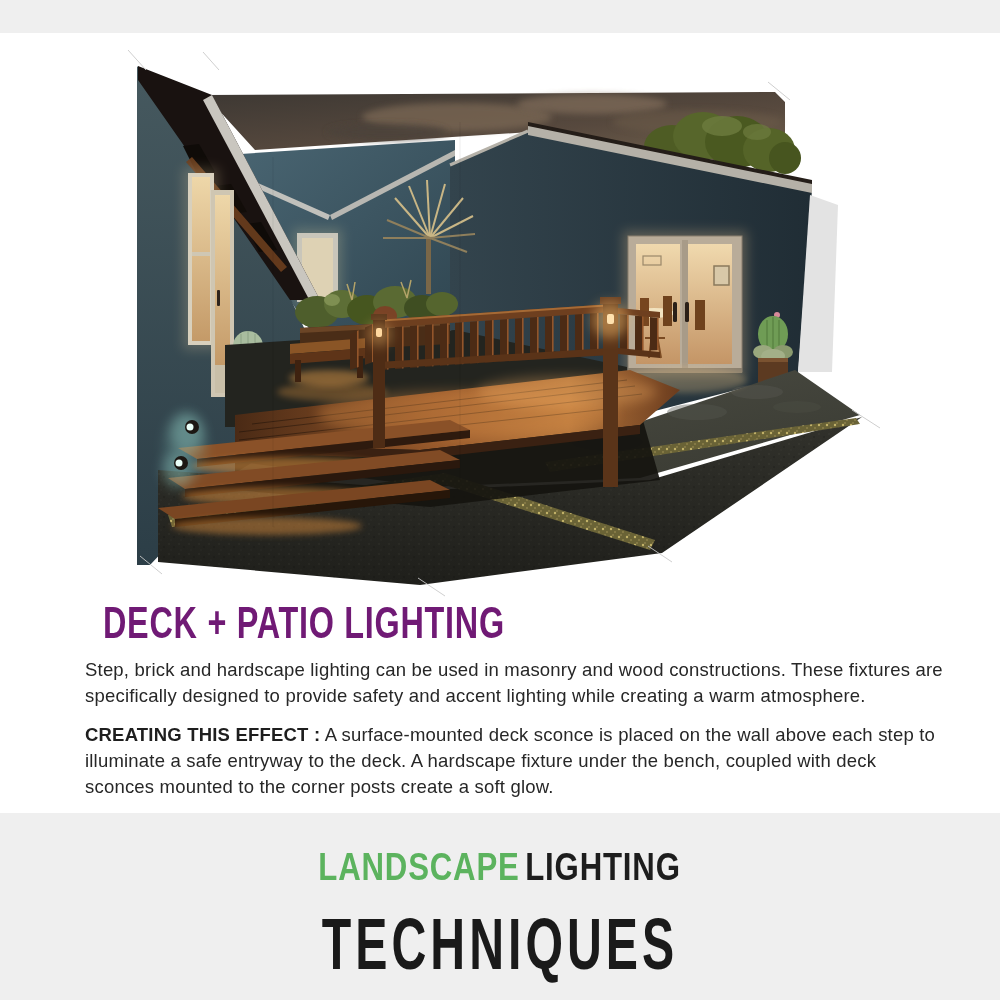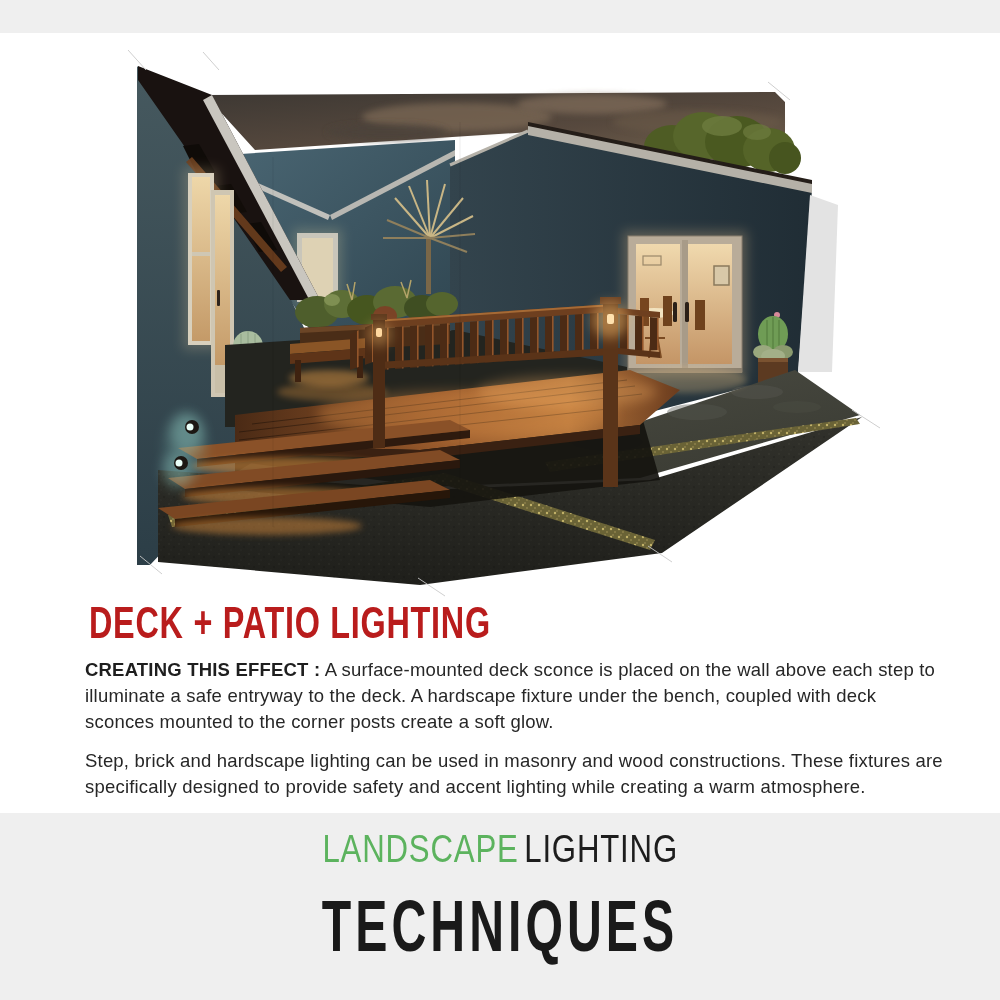--- a/index.html
+++ b/index.html
@@ -5,34 +5,34 @@
   html,body{margin:0;padding:0;}
   body{
     width:1000px;height:1000px;position:relative;overflow:hidden;
     background:#ffffff;font-family:"Liberation Sans",sans-serif;
   }
   .top-strip{position:absolute;left:0;top:0;width:1000px;height:33px;background:#efefef;}
   .hero{position:absolute;left:137px;top:62px;width:738px;height:530px;}
   .hero svg{overflow:visible;display:block;}
   .article{position:absolute;left:85px;top:600px;width:858px;}
   .heading{
-    margin:0 0 12px 4px;color:#b91c1c;font-weight:bold;font-size:45px;line-height:1;
+    margin:0 0 12px 18px;color:#701a75;font-weight:bold;font-size:45px;line-height:1;
     letter-spacing:1px;white-space:nowrap;
   }
   .heading .condense{display:inline-block;transform:scaleX(.72);transform-origin:0 50%;}
   .article p{
     margin:0 0 13px 0;font-size:18.5px;line-height:26px;color:#272727;letter-spacing:.2px;
   }
   .article p .lead{font-weight:bold;color:#1e1e1e;}
   .footer{
     position:absolute;left:0;top:813px;width:1000px;height:187px;background:#efefef;
     text-align:center;
   }
   .brand-line{
-    margin-top:16px;font-size:39px;font-weight:normal;line-height:1;white-space:nowrap;
+    margin-top:34px;font-size:39px;font-weight:bold;line-height:1;white-space:nowrap;
   }
   .brand-line .condense{display:inline-block;transform:scaleX(.8);transform-origin:50% 50%;letter-spacing:1px;}
   .brand-line .green{color:#5cb35e;margin-right:7px;}
   .brand-line .dark{color:#1d1d1d;}
   .brand-title{
     margin-top:22px;font-size:72px;font-weight:bold;color:#1a1a1a;line-height:1;white-space:nowrap;
   }
   .brand-title .condense{display:inline-block;transform:scaleX(.67);transform-origin:50% 50%;letter-spacing:6px;}
 </style>
 </head>
@@ -326,20 +326,20 @@
   </g>
   <g stroke="rgba(0,0,0,0.07)" stroke-width="1">
     <line x1="136" y1="95" x2="136" y2="465"></line>
     <line x1="323" y1="60" x2="323" y2="420"></line>
   </g>
 </svg>
 </div>
 
 <div class="article">
   <h1 class="heading"><span class="condense">DECK + PATIO LIGHTING</span></h1>
+  <p>Step, brick and hardscape lighting can be used in masonry and wood constructions. These fixtures are specifically designed to provide safety and accent lighting while creating a warm atmosphere.</p>
   <p><span class="lead">CREATING THIS EFFECT :</span><span> A surface-mounted deck sconce is placed on the wall above each step to illuminate a safe entryway to the deck. A hardscape fixture under the bench, coupled with deck sconces mounted to the corner posts create a soft glow.</span></p>
-  <p>Step, brick and hardscape lighting can be used in masonry and wood constructions. These fixtures are specifically designed to provide safety and accent lighting while creating a warm atmosphere.</p>
 </div>
 
 <div class="footer">
   <div class="brand-line"><span class="condense"><span class="green">LANDSCAPE</span><span class="dark">LIGHTING</span></span></div>
   <div class="brand-title"><span class="condense">TECHNIQUES</span></div>
 </div>
 
 </body></html>

